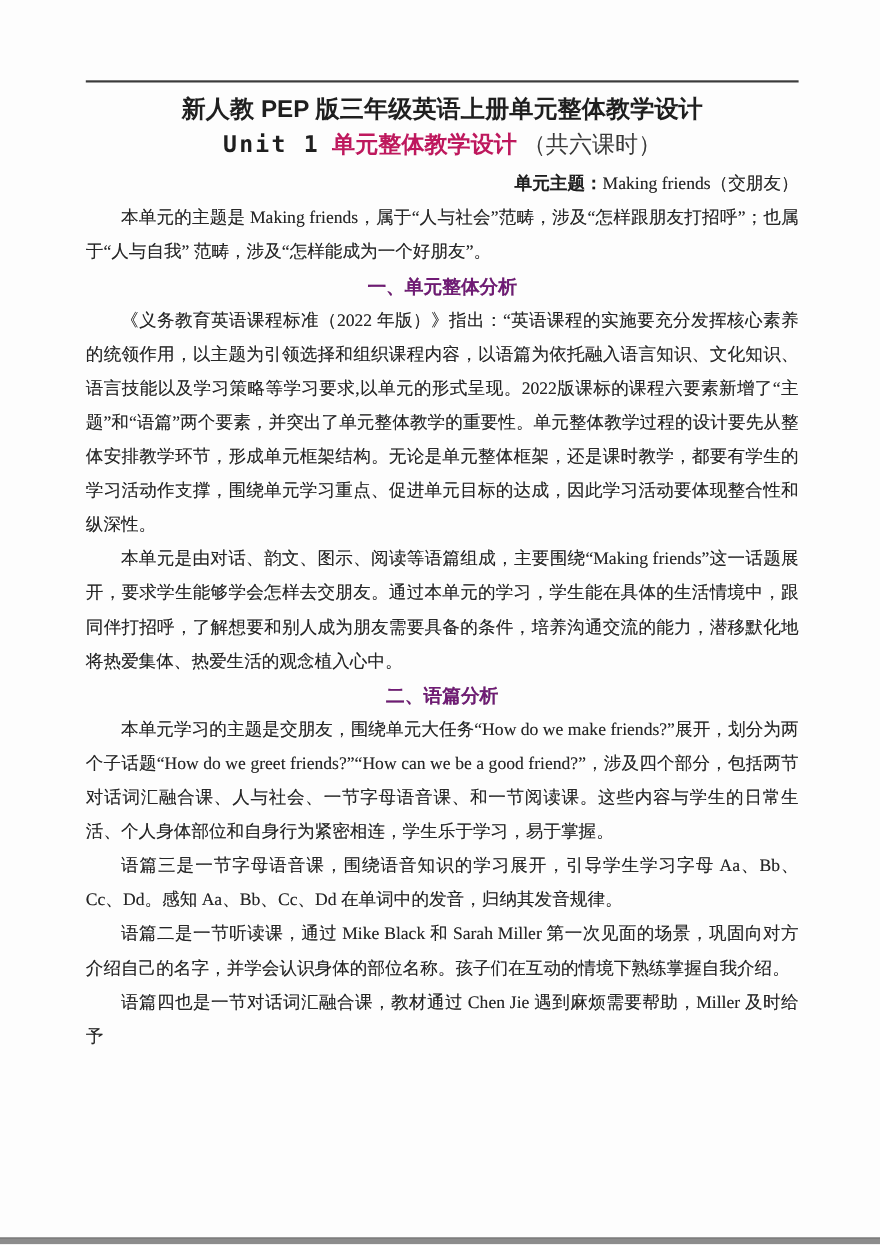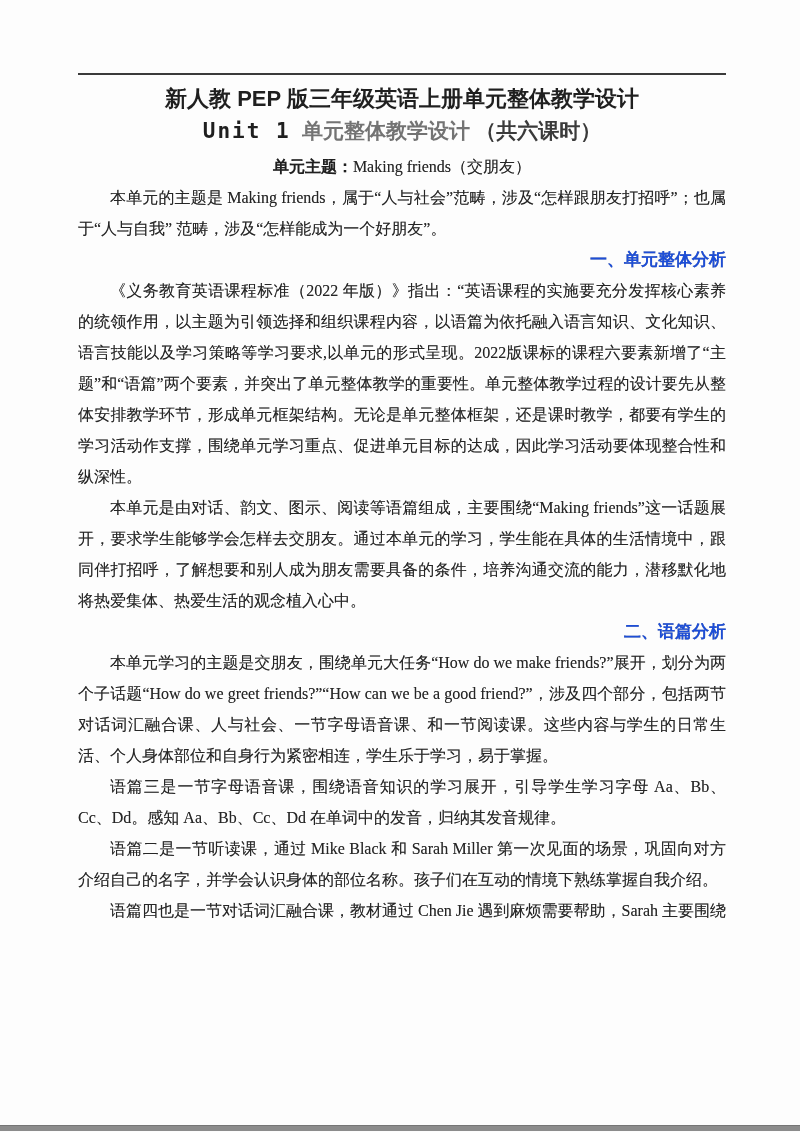--- a/index.html
+++ b/index.html
@@ -48,55 +48,55 @@
   .t-unit {
     font-family: "DejaVu Sans Mono", monospace;
     font-weight: 700;
     letter-spacing: 2px;
     margin-right: 6px;
     color: #1f1f1f;
   }
   .t-main {
     font-family: "Liberation Sans", sans-serif;
     font-weight: 700;
-    color: #737373;
+    color: #be185d;
   }
   .t-suffix {
     font-family: "Liberation Serif", serif;
-    font-weight: 700;
+    font-weight: 400;
     color: #3a3a3a;
   }
 
   #doc-body {
     display: block;
     margin-top: 5px;
     font-size: 16px;
     line-height: 31px;
     text-align: justify;
     text-shadow: 0 0 0.4px rgba(40,40,40,0.45);
   }
 
   .block-meta {
     margin: 0;
-    text-align: center;
+    text-align: right;
   }
   .meta-label {
     font-family: "Liberation Sans", sans-serif;
     font-weight: 700;
     color: #1f1f1f;
   }
 
   .block-heading {
     margin: 0;
     font-family: "Liberation Sans", sans-serif;
     font-weight: 700;
     font-size: 17px;
     line-height: 31px;
-    text-align: right;
-    color: #1d4ed8;
+    text-align: center;
+    color: #701a75;
   }
 
   .block-para {
     margin: 0;
     text-indent: 2em;
   }
 
   .bottom-bar {
     position: absolute;
     left: 0;
@@ -125,18 +125,18 @@
     <main id="doc-body">
         <p class="block-meta"><span class="meta-label">单元主题：</span><span>Making friends（交朋友）</span></p>
         <p class="block-para">本单元的主题是 Making friends，属于“人与社会”范畴，涉及“怎样跟朋友打招呼”；也属于“人与自我” 范畴，涉及“怎样能成为一个好朋友”。</p>
         <h3 class="block-heading">一、单元整体分析</h3>
         <p class="block-para">《义务教育英语课程标准（2022 年版）》指出：“英语课程的实施要充分发挥核心素养的统领作用，以主题为引领选择和组织课程内容，以语篇为依托融入语言知识、文化知识、语言技能以及学习策略等学习要求,以单元的形式呈现。2022版课标的课程六要素新增了“主题”和“语篇”两个要素，并突出了单元整体教学的重要性。单元整体教学过程的设计要先从整体安排教学环节，形成单元框架结构。无论是单元整体框架，还是课时教学，都要有学生的学习活动作支撑，围绕单元学习重点、促进单元目标的达成，因此学习活动要体现整合性和纵深性。</p>
         <p class="block-para">本单元是由对话、韵文、图示、阅读等语篇组成，主要围绕“Making friends”这一话题展开，要求学生能够学会怎样去交朋友。通过本单元的学习，学生能在具体的生活情境中，跟同伴打招呼，了解想要和别人成为朋友需要具备的条件，培养沟通交流的能力，潜移默化地将热爱集体、热爱生活的观念植入心中。</p>
         <h3 class="block-heading">二、语篇分析</h3>
         <p class="block-para">本单元学习的主题是交朋友，围绕单元大任务“How do we make friends?”展开，划分为两个子话题“How do we greet friends?”“How can we be a good friend?”，涉及四个部分，包括两节对话词汇融合课、人与社会、一节字母语音课、和一节阅读课。这些内容与学生的日常生活、个人身体部位和自身行为紧密相连，学生乐于学习，易于掌握。</p>
         <p class="block-para">语篇三是一节字母语音课，围绕语音知识的学习展开，引导学生学习字母 Aa、Bb、Cc、Dd。感知 Aa、Bb、Cc、Dd 在单词中的发音，归纳其发音规律。</p>
         <p class="block-para">语篇二是一节听读课，通过 Mike Black 和 Sarah Miller 第一次见面的场景，巩固向对方介绍自己的名字，并学会认识身体的部位名称。孩子们在互动的情境下熟练掌握自我介绍。</p>
-        <p class="block-para">语篇四也是一节对话词汇融合课，教材通过 Chen Jie 遇到麻烦需要帮助，Sarah 主要围绕</p>
+        <p class="block-para">语篇四也是一节对话词汇融合课，教材通过 Chen Jie 遇到麻烦需要帮助，Miller 及时给予</p>
       </main>
   </div>
 
   <div class="bottom-bar"></div>
 </div>
 
 </body></html>

